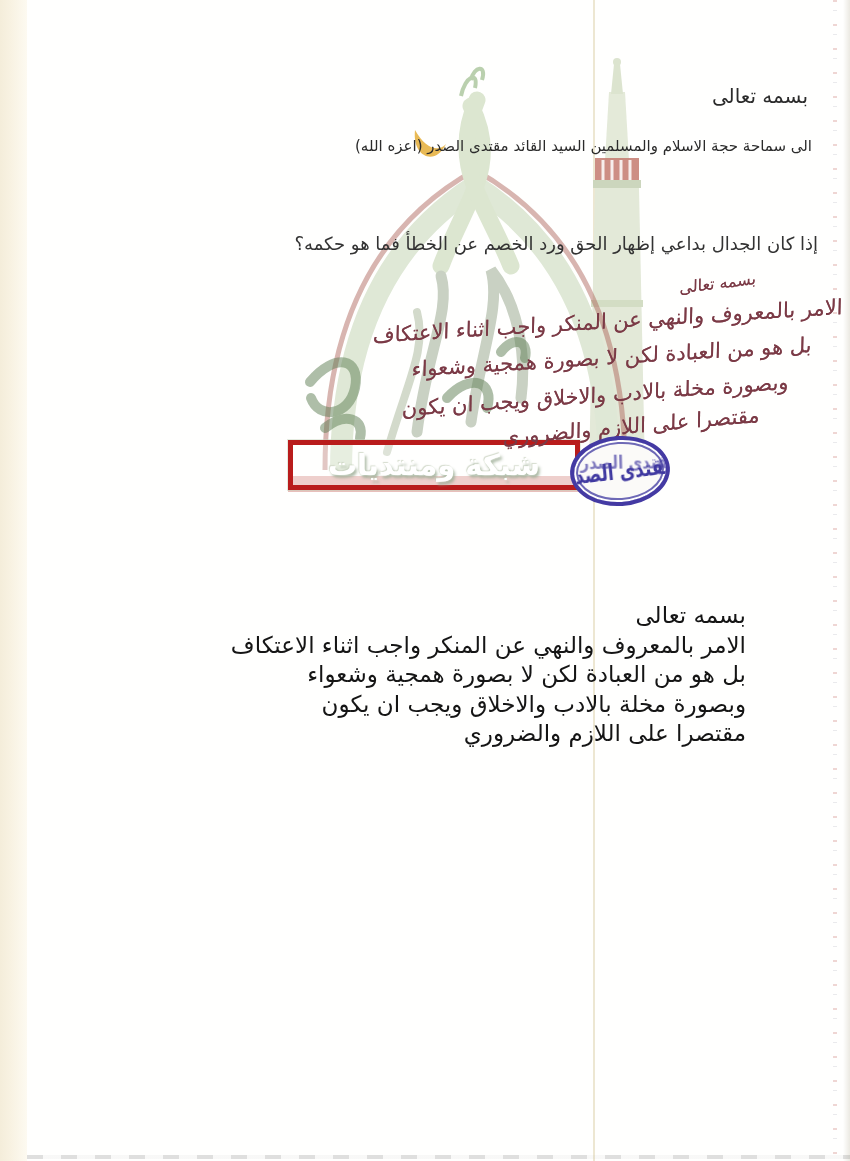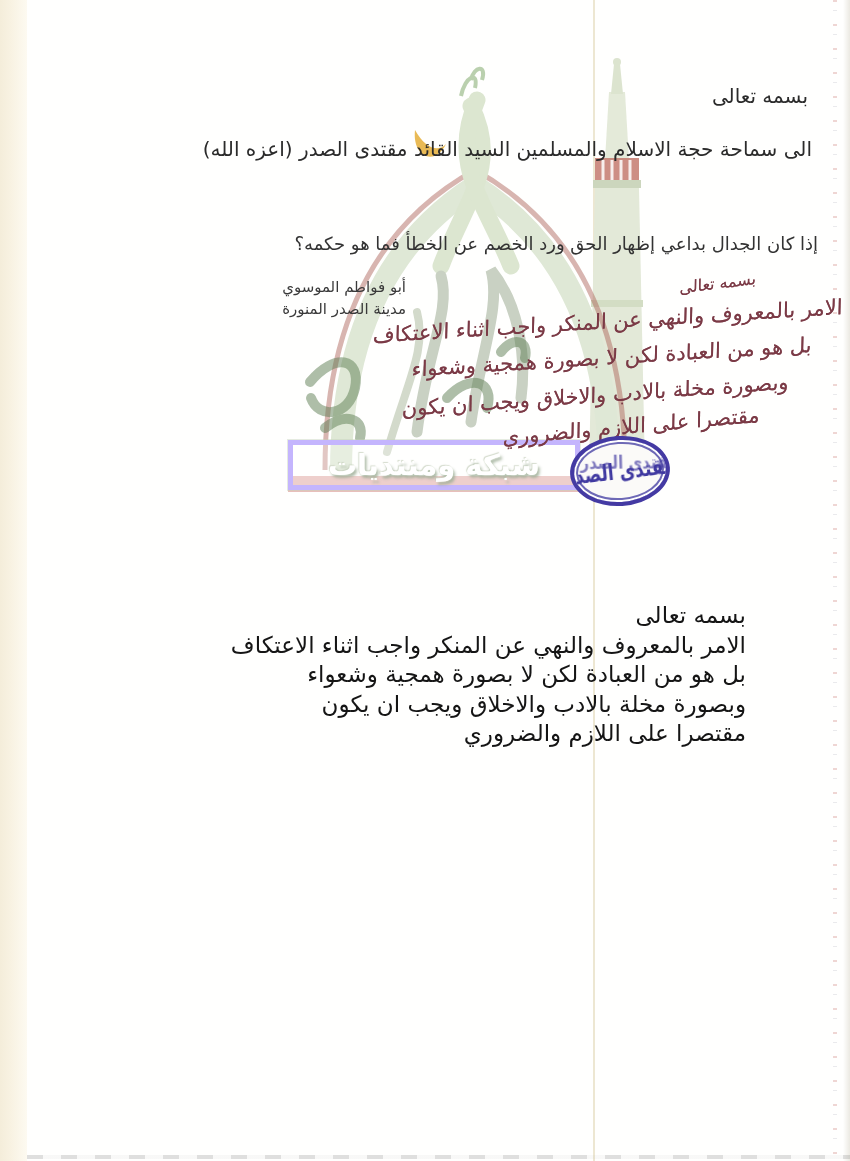--- a/index.html
+++ b/index.html
@@ -21,21 +21,21 @@
   .bottom-edge { position:absolute; left:27px; right:0; bottom:2px; height:4px;
                  background:repeating-linear-gradient(90deg,
                    rgba(140,140,140,.28) 0 16px, rgba(140,140,140,.06) 16px 34px); }
 
   
   .wm-svg { position:absolute; left:265px; top:52px; }
 
   .wm-redstrip { position:absolute; left:288px; top:476px; width:292px; height:16px;
                  background:rgba(213,138,131,.55); }
   .wm-sitebox  { position:absolute; left:288px; top:440px; width:282px; height:40px;
-                 border:5px solid #c4b5fd; box-shadow:0 0 0 1px rgba(198,210,188,.45);
+                 border:5px solid #b91c1c; box-shadow:0 0 0 1px rgba(198,210,188,.45);
                  background:rgba(255,255,255,.25);
                  display:flex; align-items:center; justify-content:center; }
   .wm-sitetext { direction:rtl; white-space:nowrap; font-weight:bold; font-size:29px;
                  color:#ffffff;
                  text-shadow:0 0 1px #edf1e6, 2px 3px 3px rgba(158,174,150,.85),
                              -1px -1px 1px rgba(192,202,182,.7); }
 
   
   .stamp { position:absolute; left:570px; top:436px; width:92px; height:62px;
            border:4px solid #443aa3; border-radius:50%;
@@ -45,21 +45,21 @@
   .stamp-text { position:relative; color:#3f38a0; font-weight:bold; font-size:17px;
                 letter-spacing:-2px; white-space:nowrap;
                 transform:scaleY(1.3) rotate(-2deg); filter:blur(.35px); }
   .stamp-text-echo { position:absolute; left:7px; top:14px; color:rgba(63,56,160,.65);
                 font-weight:bold; font-size:15px; letter-spacing:-2px; white-space:nowrap;
                 transform:scaleY(1.2) rotate(3deg); filter:blur(.5px); }
 
   
   .ltr-abs { position:absolute; direction:rtl; white-space:nowrap; color:#2b2b2b; }
   .basmala-top { right:42px;  top:84px;  font-size:20px; }
-  .addressee   { right:38px;  top:137px; font-size:20px;margin-left:16px; }
+  .addressee   { right:38px;  top:137px; font-size:15px;margin-left:16px; }
   .greeting    { right:196px; top:185px; font-size:20.5px; }
   .question    { right:32px;  top:233px; font-size:18px; color:#333;text-align:center; }
   .sender      { right:444px; top:276px; font-size:15px; line-height:22px;
                  text-align:right; color:#3a3a3a; }
   .sender div  { white-space:nowrap; }
 
   
   .hand { position:absolute; direction:rtl; white-space:nowrap; color:#7b3a46;
           font-size:21px; transform-origin:right center;
           text-shadow:0 0 .6px rgba(123,58,70,.8); }
@@ -131,24 +131,20 @@
 
   <div class="wm-redstrip"></div>
   <div class="wm-sitebox">
     <span class="wm-sitetext">شبكة ومنتديات</span>
   </div>
 
   <div class="ltr-abs basmala-top">بسمه تعالى</div>
   <div class="ltr-abs addressee">الى سماحة حجة الاسلام والمسلمين السيد القائد مقتدى الصدر (اعزه الله)</div>
   <div class="ltr-abs question">إذا كان الجدال بداعي إظهار الحق ورد الخصم عن الخطأ فما هو حكمه؟</div>
 
-  <div class="ltr-abs sender">
-    <div>أبو فواطم الموسوي</div>
-    <div>مدينة الصدر المنورة</div>
-  </div>
 
   <div class="hand hand-basmala">بسمه تعالى</div>
   <div class="hand hand-1">الامر بالمعروف والنهي عن المنكر واجب اثناء الاعتكاف</div>
   <div class="hand hand-2">بل هو من العبادة لكن لا بصورة همجية وشعواء</div>
   <div class="hand hand-3">وبصورة مخلة بالادب والاخلاق ويجب ان يكون</div>
   <div class="hand hand-4">مقتصرا على اللازم والضروري</div>
 
   <div class="stamp">
     <span class="stamp-text">مقتدى الصدر</span>
     <span class="stamp-text-echo">مقتدى الصدر</span>

